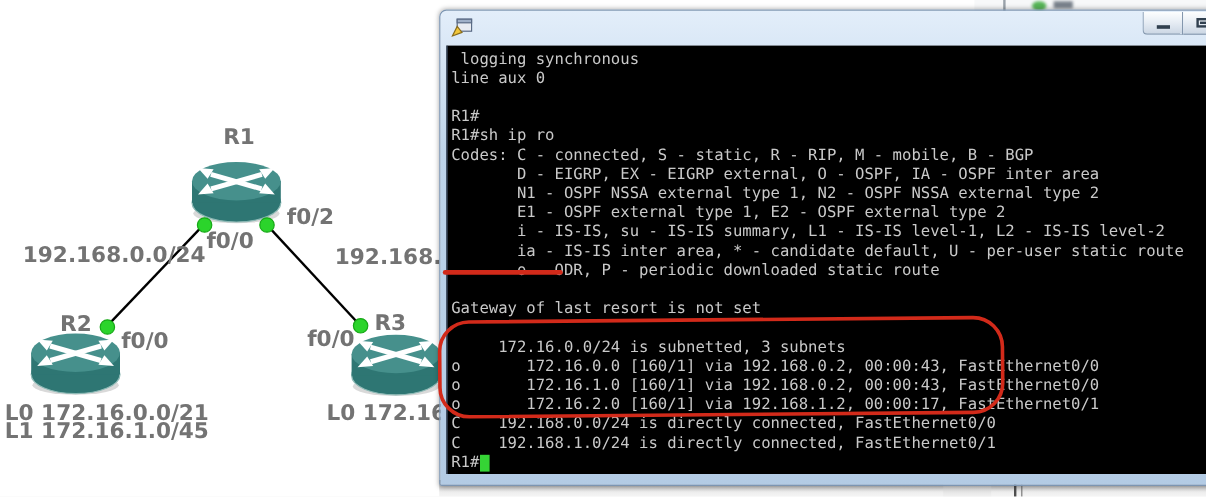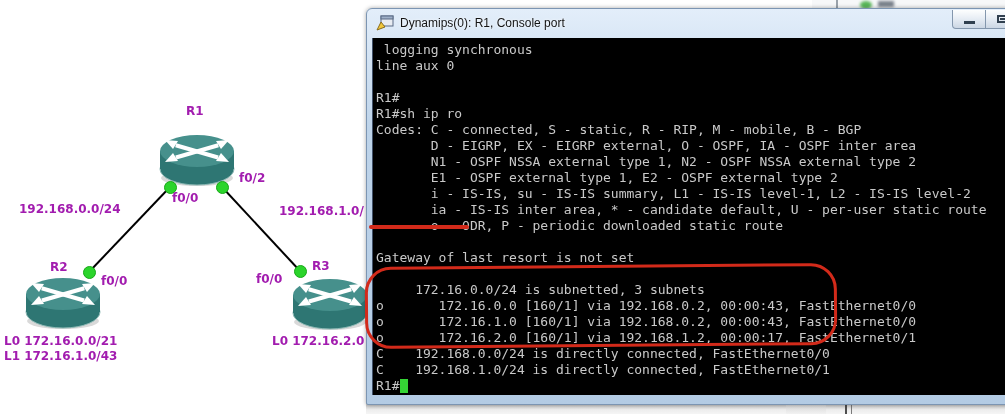--- a/index.html
+++ b/index.html
@@ -1,20 +1,20 @@
 <!DOCTYPE html>
 <html><head>
 <meta charset="utf-8">
 <style>
   html,body{margin:0;padding:0;background:#fff;}
   .stage{position:relative;width:1005px;height:414px;overflow:hidden;background:#ffffff;
          font-family:"DejaVu Sans", sans-serif;}
 
   
-  .topo-label{position:absolute;font-weight:bold;font-size:12px;color:#a21caf;white-space:nowrap;}
+  .topo-label{position:absolute;font-weight:bold;font-size:18px;color:#737373;white-space:nowrap;}
   .router{position:absolute;width:78px;height:56px;}
   .dot{position:absolute;width:13px;height:13px;border-radius:50%;background:#2bd42b;
        border:1px solid #17a817;box-sizing:border-box;}
   svg.linklayer{position:absolute;left:0;top:0;}
 
   
   .top-sliver{position:absolute;left:812px;top:0;width:193px;height:9px;background:#f7f8f9;z-index:1;}
   .top-sliver .vline{position:absolute;left:24px;top:0;width:2px;height:9px;background:#9aa2aa;}
   .top-sliver .blob-green{position:absolute;left:48px;top:1px;width:12px;height:8px;border-radius:50%;
        background:#57b657;filter:blur(1.5px);}
@@ -106,21 +106,21 @@
     <div class="dot" style="left:294px;top:265px"></div>
 
     <div class="topo-label" style="left:186px;top:104px">R1</div>
     <div class="topo-label" style="left:172px;top:191px">f0/0</div>
     <div class="topo-label" style="left:239px;top:171px">f0/2</div>
     <div class="topo-label" style="left:19px;top:202px">192.168.0.0/24</div>
     <div class="topo-label" style="left:279px;top:204px">192.168.1.0/</div>
     <div class="topo-label" style="left:50px;top:260px">R2</div>
     <div class="topo-label" style="left:101px;top:274px">f0/0</div>
     <div class="topo-label" style="left:4px;top:334px">L0 172.16.0.0/21</div>
-    <div class="topo-label" style="left:4px;top:349px">L1 172.16.1.0/43</div>
+    <div class="topo-label" style="left:4px;top:349px">L1 172.16.1.0/45</div>
     <div class="topo-label" style="left:312px;top:259px">R3</div>
     <div class="topo-label" style="left:256px;top:272px">f0/0</div>
     <div class="topo-label" style="left:272px;top:334px">L0 172.16.2.0</div>
   </div>
 
   <div class="top-sliver">
     <div class="vline"></div>
     <div class="blob-green"></div>
     <div class="blob-dark"></div>
   </div>
@@ -130,21 +130,20 @@
     <div class="vl2"></div>
   </div>
 
   <div class="window">
     <div class="titlebar">
       <svg class="t-icon" viewBox="0 0 18 16">
         <rect x="5" y="1" width="12" height="10" fill="#e8ecf2" stroke="#5a6b85" stroke-width="1"></rect>
         <rect x="5" y="1" width="12" height="3" fill="#9fb0c8" stroke="#5a6b85" stroke-width="1"></rect>
         <polygon points="1,15 9,12 5,7" fill="#f2c73a" stroke="#8a6d1d" stroke-width="1"></polygon>
       </svg>
-      <span class="t-text">Dynamips(0): R1, Console port</span>
       <div class="win-btns">
         <div class="wbtn min">
             <span class="glyph-min"></span>
           </div>
         <div class="wbtn max">
             <span class="glyph-max"></span>
           </div>
       </div>
     </div>
     <div class="terminal">

